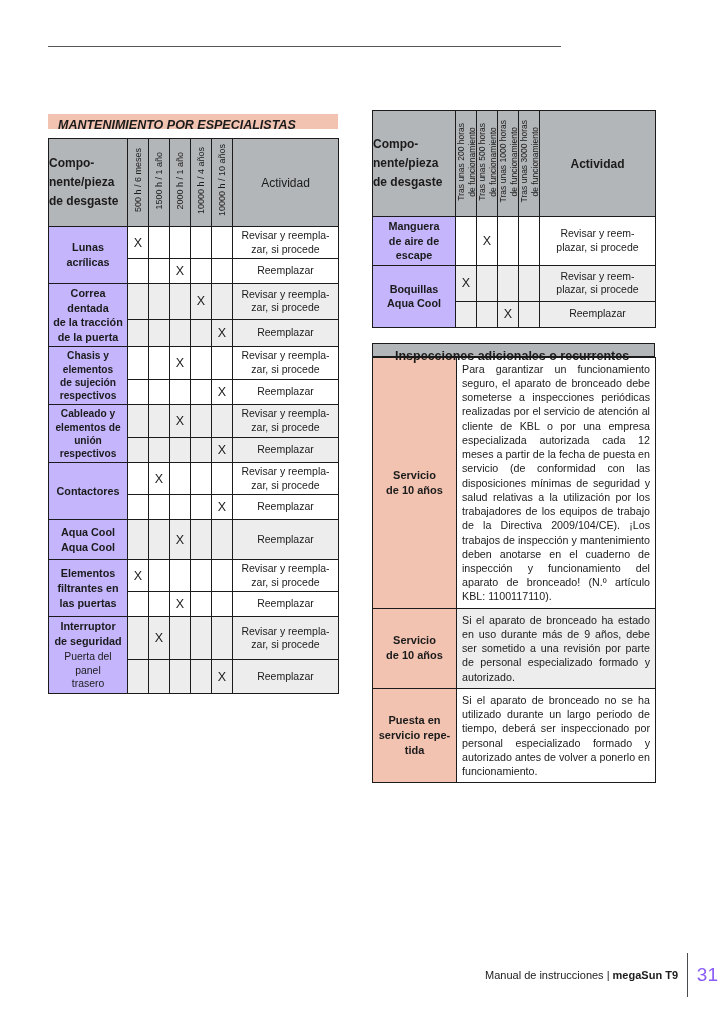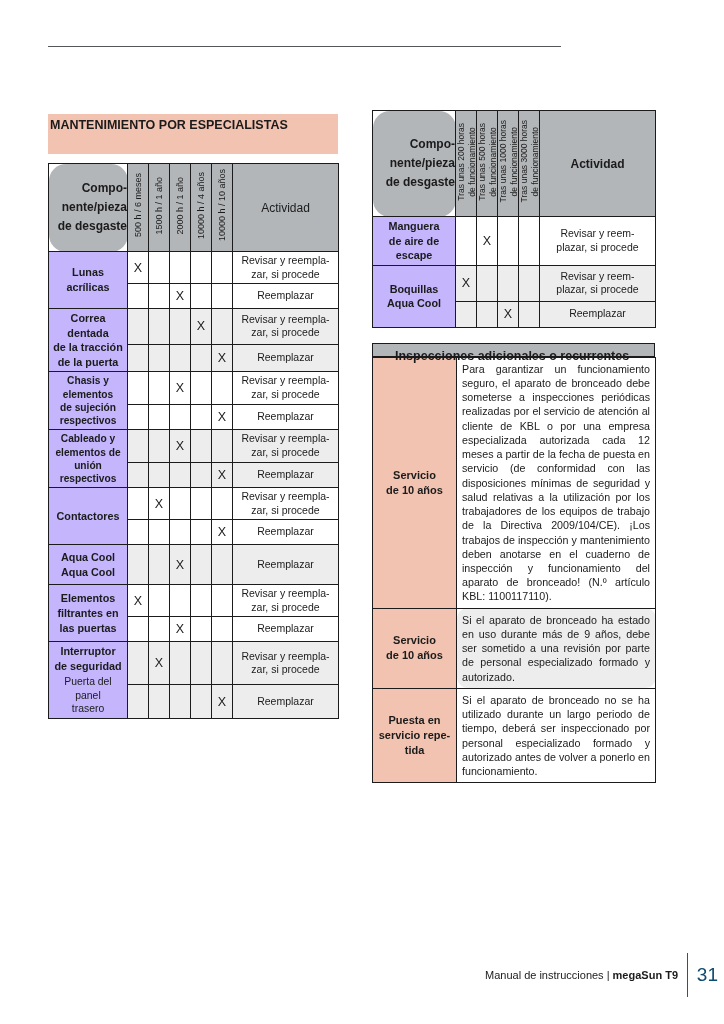--- a/index.html
+++ b/index.html
@@ -9,31 +9,31 @@
   
   .top-rule{position:absolute;left:48px;top:46px;width:513px;height:1px;background:#55585a;}
   .logo{position:absolute;left:560px;top:18px;width:120px;font-size:27px;font-weight:bold;letter-spacing:-0.5px;color:#44494e;white-space:nowrap;}
   .logo .accent{color:#f8b500;}
   .logo sup{font-size:9px;font-weight:normal;vertical-align:18px;letter-spacing:0;}
 
   
   .left-col{position:absolute;left:48px;top:114px;width:290px;}
   .right-col{position:absolute;left:372px;top:110px;width:283px;}
 
-  .section-title{background:#f2c3b1;height:40px;line-height:22px;font-weight:bold;font-size:12.5px;padding-left:2px;box-sizing:border-box;}
+  .section-title{background:#f2c3b1;height:15px;line-height:22px;font-weight:bold;font-size:12.5px;padding-left:10px;box-sizing:border-box;font-style:italic;}
   .insp-title{background:#b3b6b9;border:1px solid #1b1b1b;height:14px;line-height:25px;font-weight:bold;font-size:12.5px;padding-left:22px;margin-top:15px;box-sizing:border-box;}
 
   table{border-collapse:collapse;table-layout:fixed;}
   .grid td,.grid th,.insp td{border:1px solid #1b1b1b;padding:0;}
 
   .grid{width:290px;}
   .hours{width:283px;}
   .maint thead tr{height:88px;}
   .hours thead tr{height:106px;}
-  th.corner{background:#b3b6b9;font-weight:bold;font-size:12px;line-height:1.6;white-space:pre-line;text-align:right;vertical-align:middle;border-radius:17px;}
+  th.corner{background:#b3b6b9;font-weight:bold;font-size:12px;line-height:1.6;white-space:pre-line;text-align:left;vertical-align:middle;}
   th.rot{background:#b3b6b9;text-align:center;vertical-align:middle;}
   .rot-text{display:inline-block;writing-mode:vertical-rl;transform:rotate(180deg);font-weight:normal;white-space:pre-line;text-align:center;}
   .maint .rot-text{font-size:9px;line-height:1.2;}
   .hours .rot-text{font-size:8.5px;line-height:1.3;}
   th.activity{background:#b3b6b9;font-size:12px;font-weight:normal;text-align:center;vertical-align:middle;}
   .hours th.activity{font-weight:bold;}
 
   td.label{background:#c4b5fd;text-align:center;vertical-align:middle;white-space:pre-line;padding:2px;}
   td.label .comp{font-weight:bold;font-size:10.8px;line-height:1.35;}
   td.label.small-font .comp{font-size:10.2px;line-height:1.3;}
@@ -43,29 +43,29 @@
   tr.shaded td.mark,tr.shaded td.act{background:#ededee;}
   .maint tr.tall{height:32px;}
   .maint tr.short{height:25px;}
   .maint tr.single{height:40px;}
   .hours tr.tall{height:36px;}
   .hours tr.short{height:26px;}
   .hours tr.single{height:44px;}
 
   .insp{width:283px;}
   td.insp-label{background:#f2c3b1;text-align:center;vertical-align:middle;font-weight:bold;font-size:11px;line-height:1.35;white-space:pre-line;padding:2px;}
-  td.insp-text{font-size:10.7px;line-height:1.33;text-align:justify;vertical-align:middle;padding:4px 5px;background:#fff;border-radius:11px;}
+  td.insp-text{font-size:10.7px;line-height:1.33;text-align:justify;vertical-align:middle;padding:4px 5px;background:#fff;}
   .insp tr.shaded td.insp-text{background:#ededee;}
 
   
   .footer{position:absolute;left:420px;top:952px;width:298px;height:46px;display:flex;align-items:center;}
   .footer-text{flex:1;text-align:right;font-size:11px;padding-right:9px;white-space:nowrap;}
   .footer-text b{font-weight:bold;}
   .footer-divider{width:1px;height:44px;background:#4a4d4f;}
-  .footer-page{width:30px;text-align:right;font-size:19px;color:#0c4a6e;}
+  .footer-page{width:30px;text-align:right;font-size:19px;color:#8b5cf6;}
 </style>
 </head>
 <body>
 
 <div class="page">
 
   <div class="top-rule"></div>
 
   <div class="left-col">
     <div class="section-title">MANTENIMIENTO POR ESPECIALISTAS</div>

